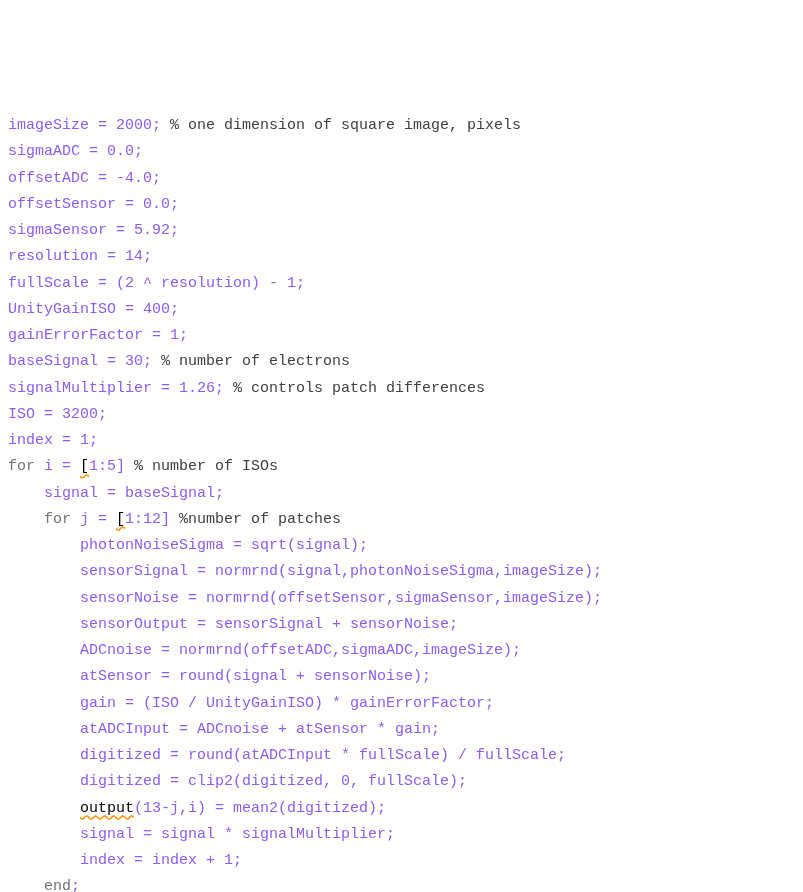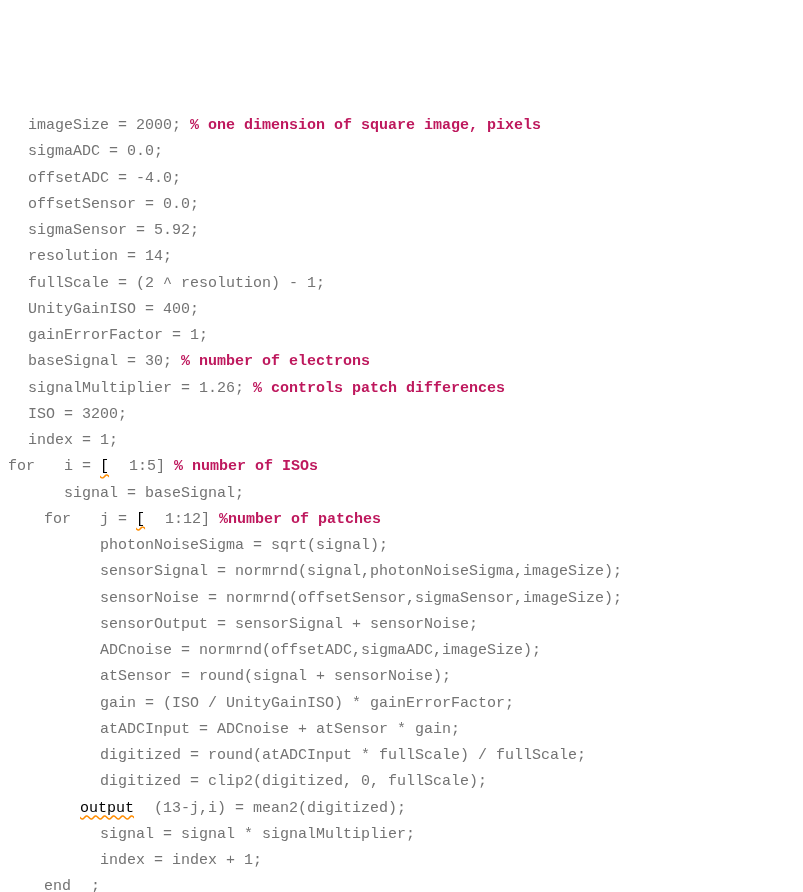--- a/index.html
+++ b/index.html
@@ -12,26 +12,24 @@
       color: #000000;
       white-space: pre;
     }
     .code-container {
       display: block;
     }
     .kw {
       color: #737373;
     }
     .cm {
-      color: #be185d;
-      font-weight: bold;
+      color: #404040;
     }
     .var {
-      color: #737373;
-      margin-left: 20px;
+      color: #8b5cf6;
     }
     .warn {
       text-decoration: underline wavy #ff8c00;
       text-underline-offset: 3px;
     }
   </style>
 </head>
 <body>
 
 

